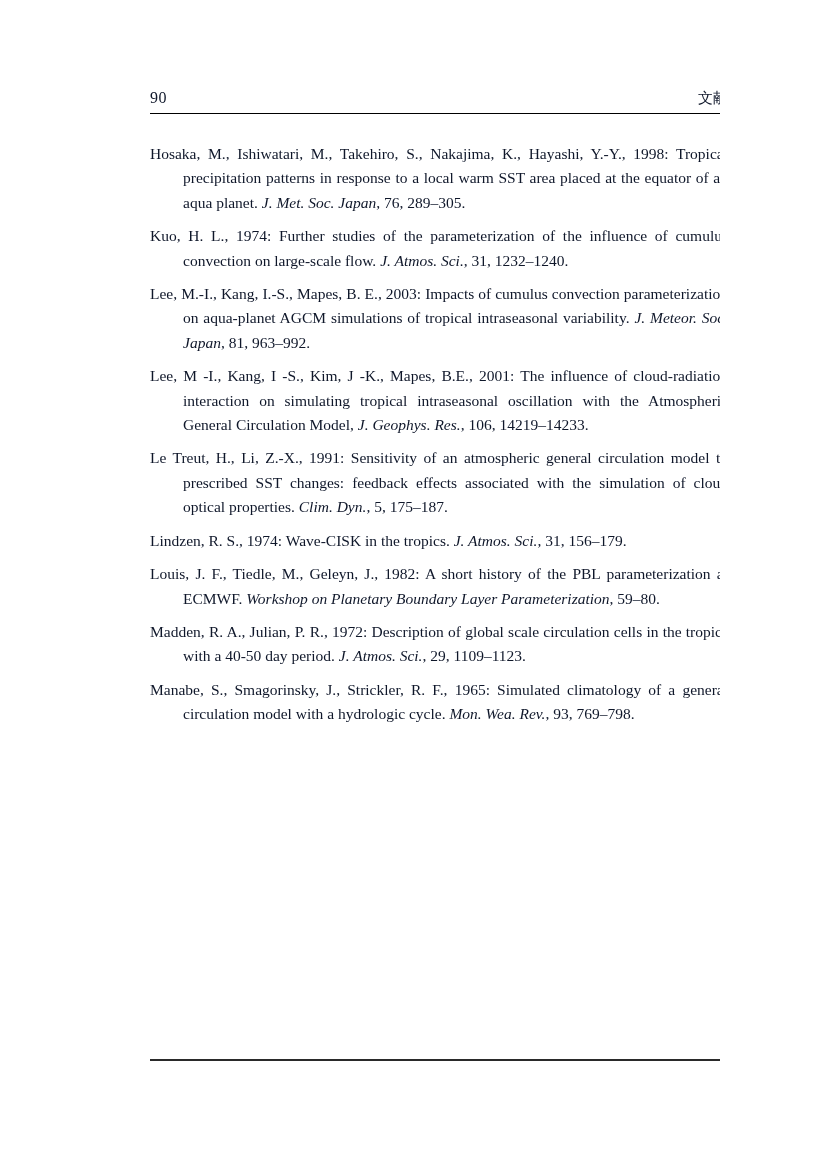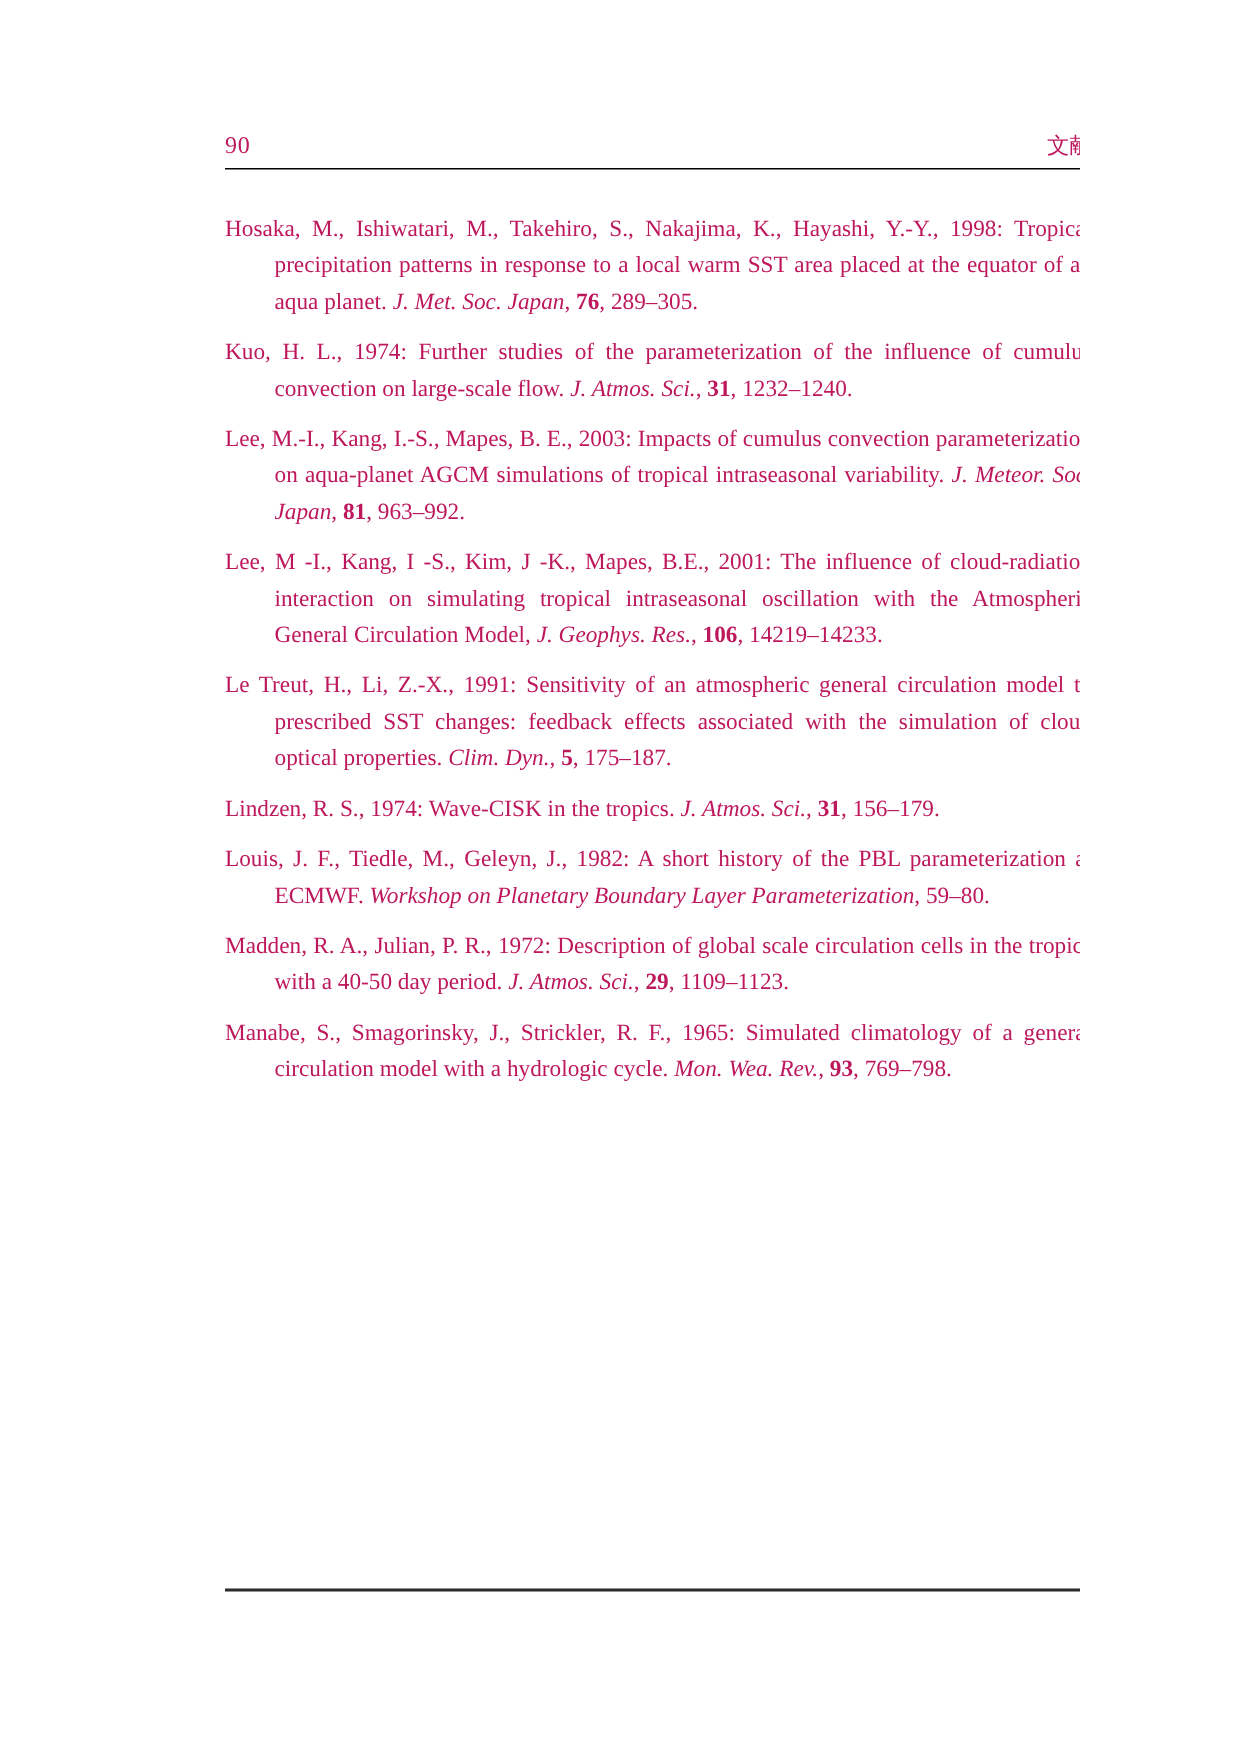--- a/index.html
+++ b/index.html
@@ -6,21 +6,21 @@
     margin: 0;
     padding: 0;
     background: #ffffff;
   }
   .page {
     position: relative;
     width: 720px;
     height: 1169px;
     background: #ffffff;
     font-family: "Liberation Serif", serif;
-    color: #be185d;
+    color: #0f172a;
     overflow: hidden;
     border-radius: 12px;
   }
   .content {
     position: absolute;
     left: 150px;
     top: 0;
     width: 578px;
   }
   .running-header {
@@ -51,21 +51,21 @@
   .ref {
     margin: 0 0 9px 0;
     padding-left: 33px;
     text-indent: -33px;
     font-size: 15.5px;
     line-height: 24.4px;
     text-align: justify;
     text-justify: inter-word;
   }
   .ref .it { font-style: italic; margin-top: 28px; }
-  .ref .b  { font-weight: bold; }
+  .ref .b  { font-weight: normal; }
   .footer-rule {
     position: absolute;
     left: 150px;
     top: 1059px;
     width: 578px;
     height: 2px;
     background: #2a2a2a;
   }
 </style>
 </head>

